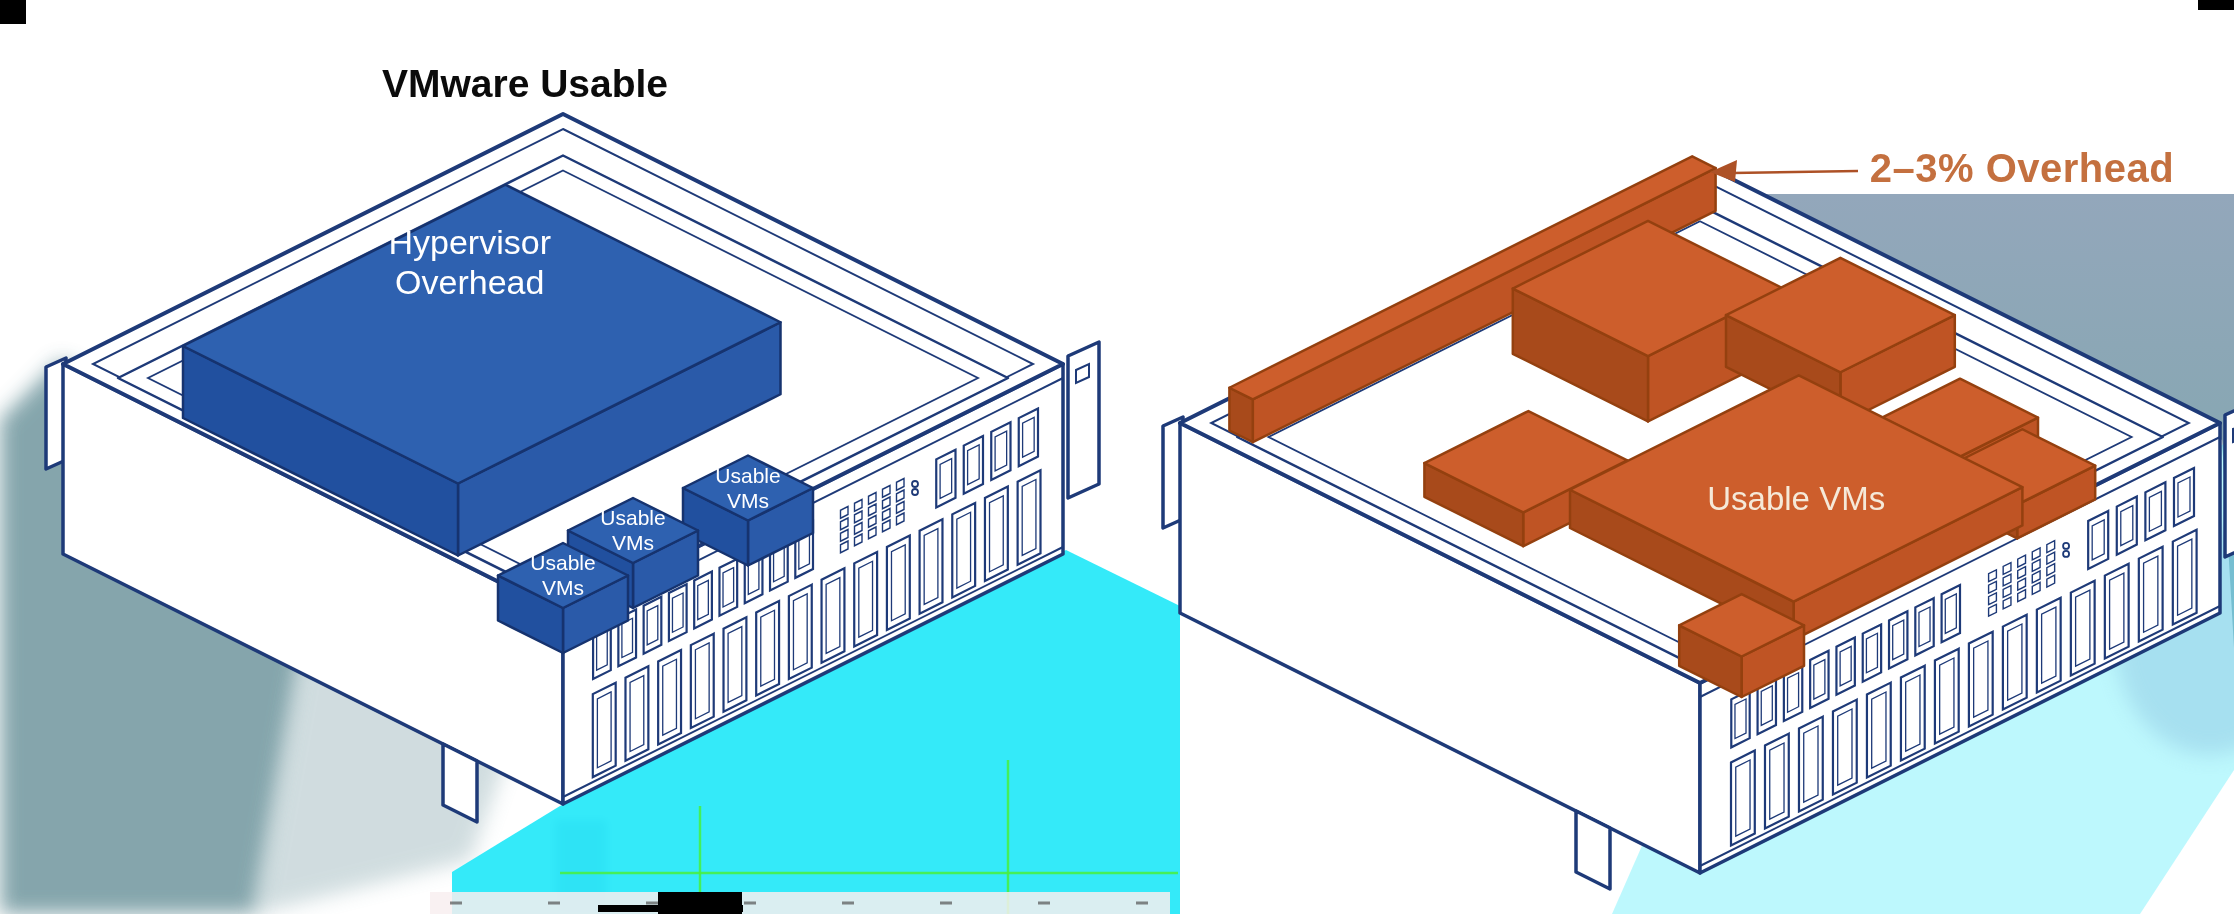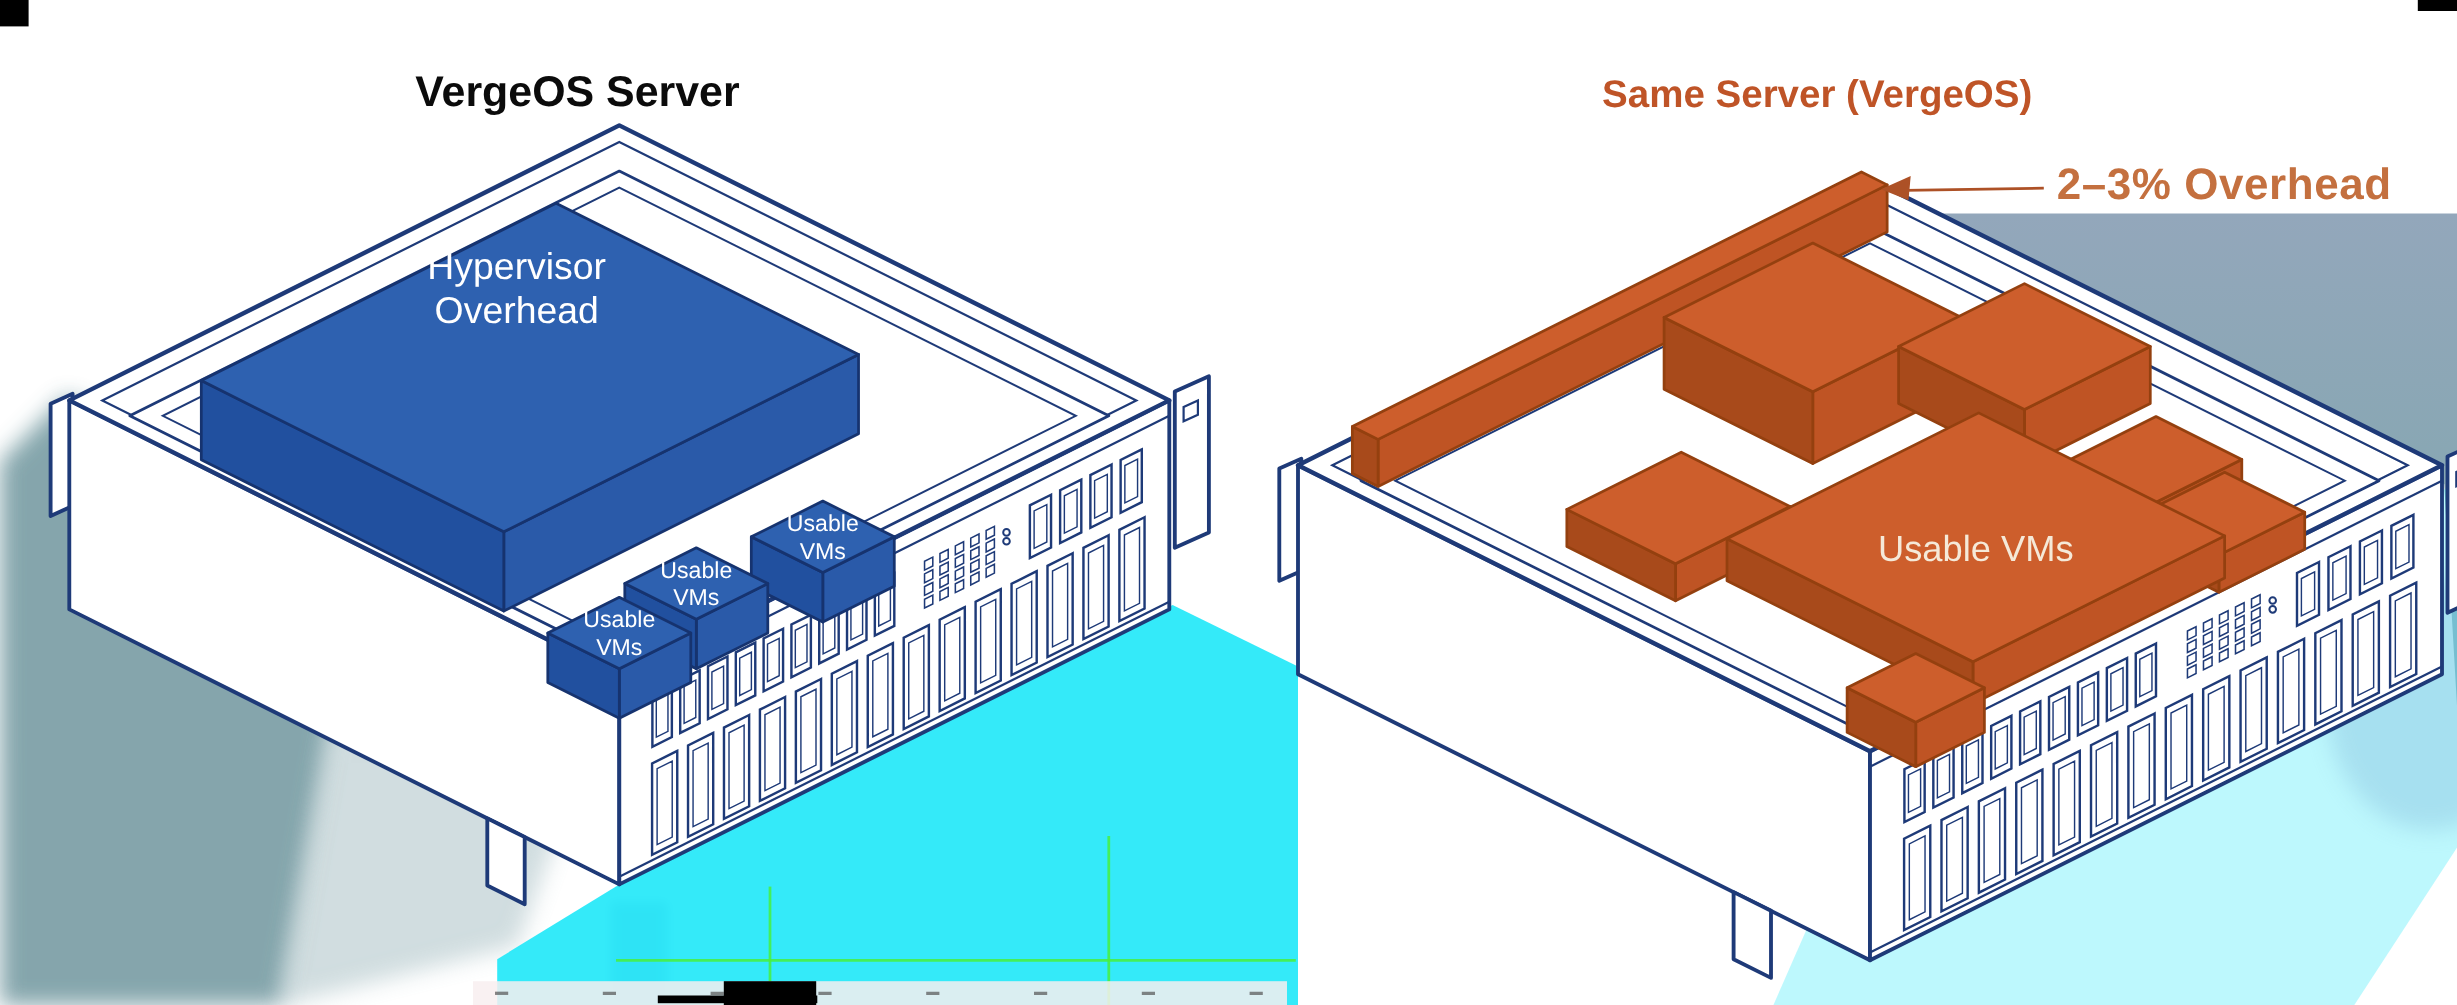--- a/index.html
+++ b/index.html
@@ -272,16 +272,15 @@
         <polygon points="1710,172 1737,160 1735,182" fill="#ad5126"></polygon>
       </g>
     <g id="fg-artifacts">
         <rect x="0" y="0" width="26" height="24" fill="#000"></rect>
         <rect x="2198" y="0" width="36" height="10" fill="#000"></rect>
         <rect x="598" y="905" width="145" height="7" fill="#000"></rect>
         <rect x="658" y="892" width="84" height="22" fill="#000"></rect>
       </g>
   </svg>
 
-  <div class="caption title-left">VergeOS Server</div>
-  <div class="caption title-right">Same Server (VergeOS)</div>
+  <div class="caption title-left">VMware Usable</div>
   <div class="caption overhead-label">2–3% Overhead</div>
 </div>
 
 </body></html>

